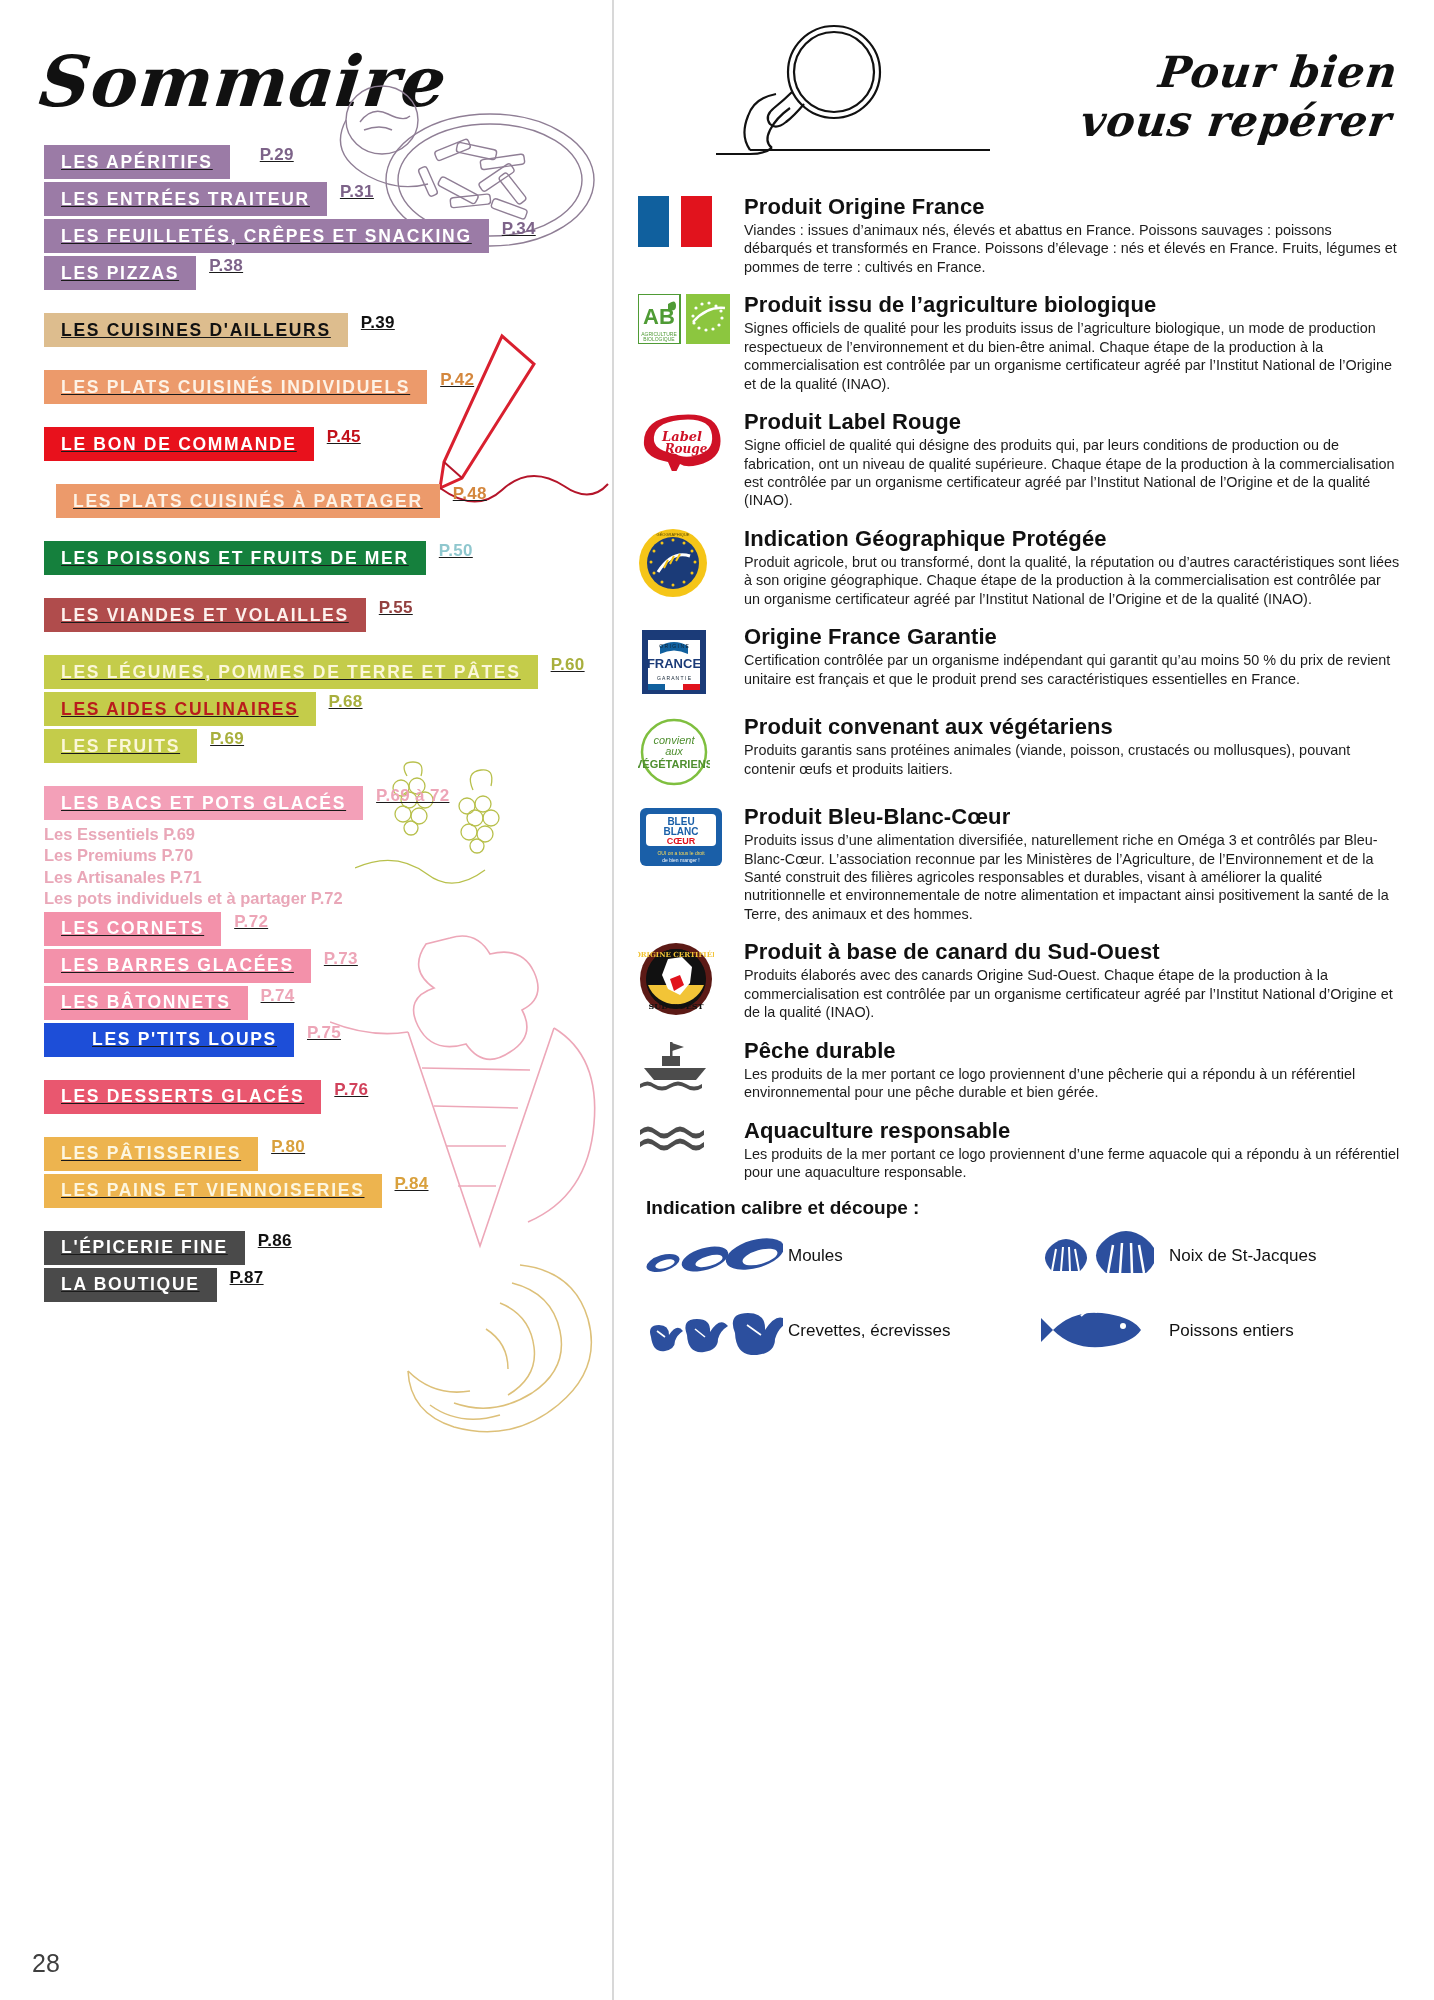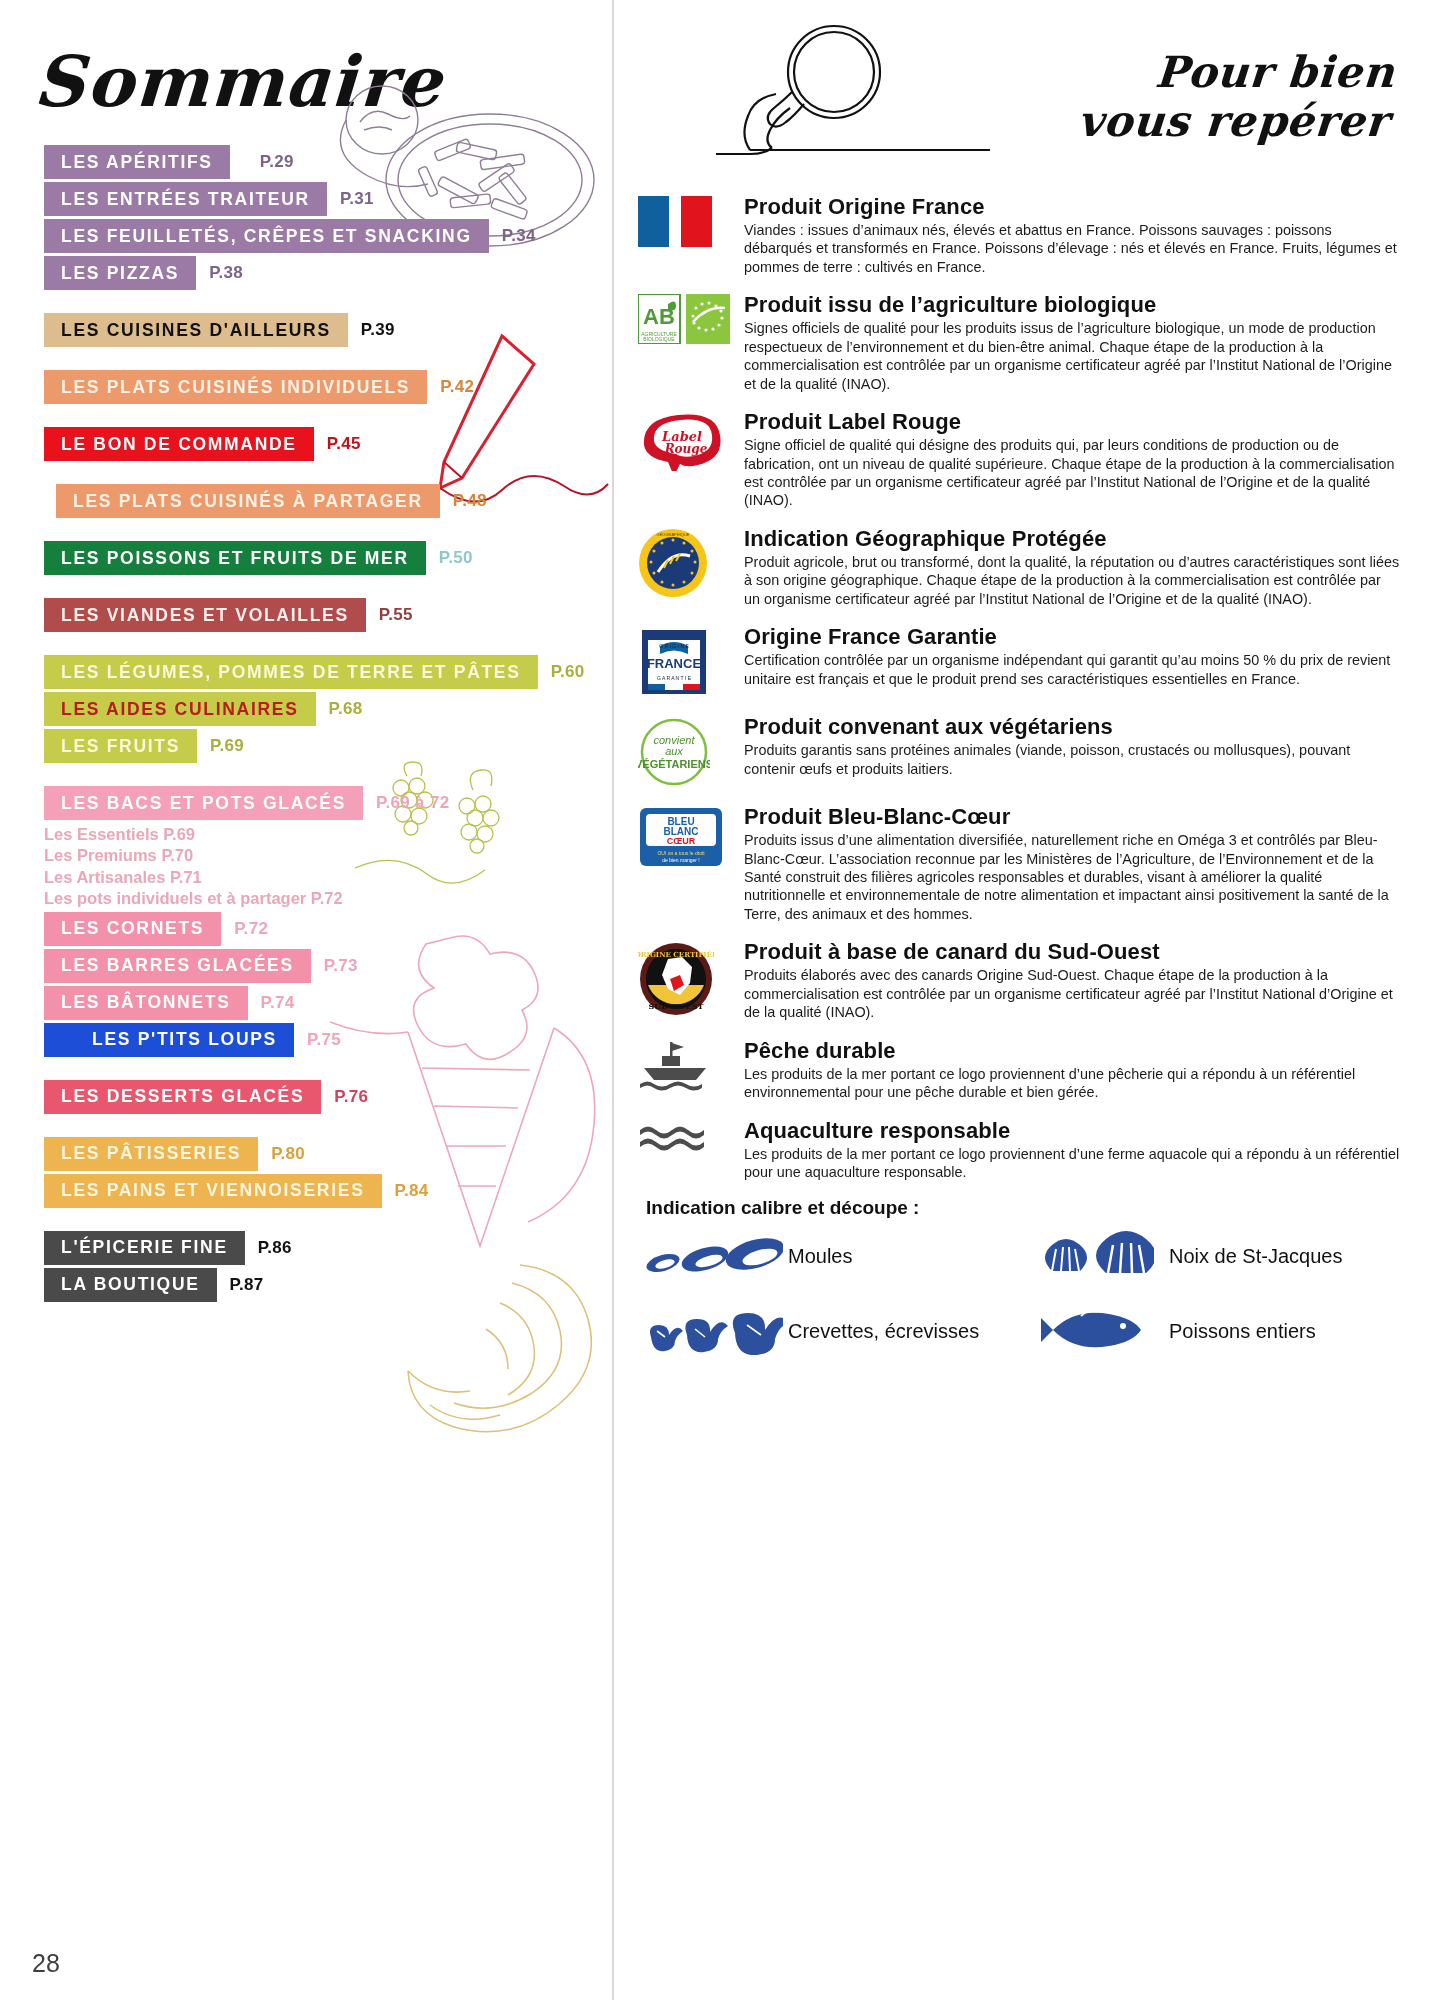--- a/index.html
+++ b/index.html
@@ -34,23 +34,23 @@
     font-weight: bold;
     font-size: 70px;
     letter-spacing: 1px;
     color: #111;
     margin: 14px 0 0 40px;
     transform: skewX(-6deg);
   }
   .toc { position: relative; margin-top: 22px; z-index: 3; }
   .toc-row {
     display: flex;
-    align-items: center;
     margin-left: 44px;
     margin-bottom: 3px;
+    text-decoration: underline;
   }
   .toc-row.gap { margin-top: 23px; }
   .toc-chip {
     display: inline-flex;
     align-items: center;
     height: 34px;
     padding: 0 17px;
     font-size: 17.5px;
     font-weight: bold;
     letter-spacing: 1.7px;
@@ -153,21 +153,21 @@
     margin-bottom: 12px;
   }
   .calibre-grid { display: flex; flex-wrap: wrap; }
   .calibre-cell {
     display: flex;
     align-items: center;
     width: 50%;
     margin-bottom: 22px;
   }
   .calibre-art { width: 150px; min-width: 150px; text-align: center; }
-  .calibre-label { font-size: 20px; color: #111; }
+  .calibre-label { font-size: 17px; color: #111; }
 
   .flag-blue { width: 31px; height: 51px; background: #10609e; }
   .flag-red  { width: 31px; height: 51px; background: #e1131d; }
   .flag-pair { display: flex; gap: 12px; }
 </style>
 </head>
 <body>
 
 <div class="page">
 

